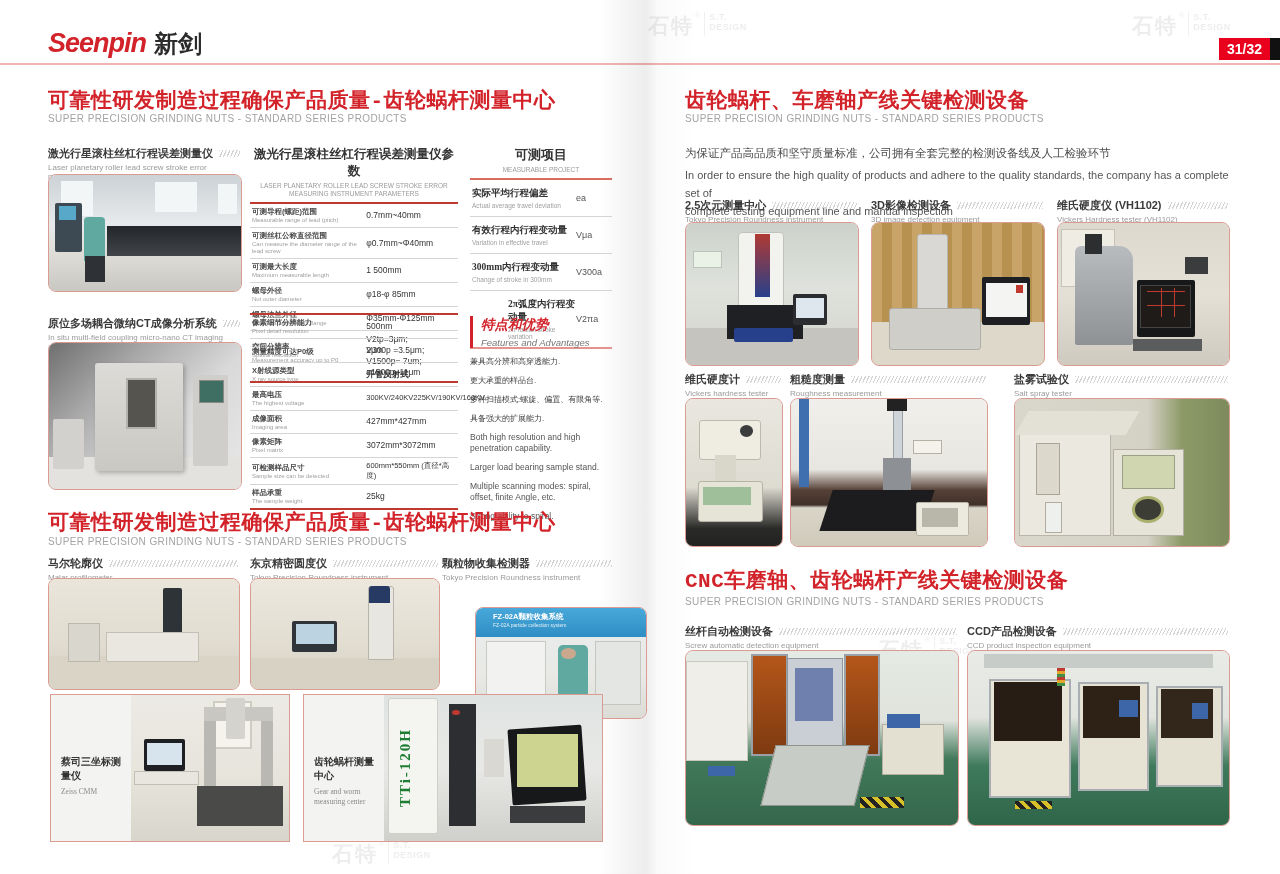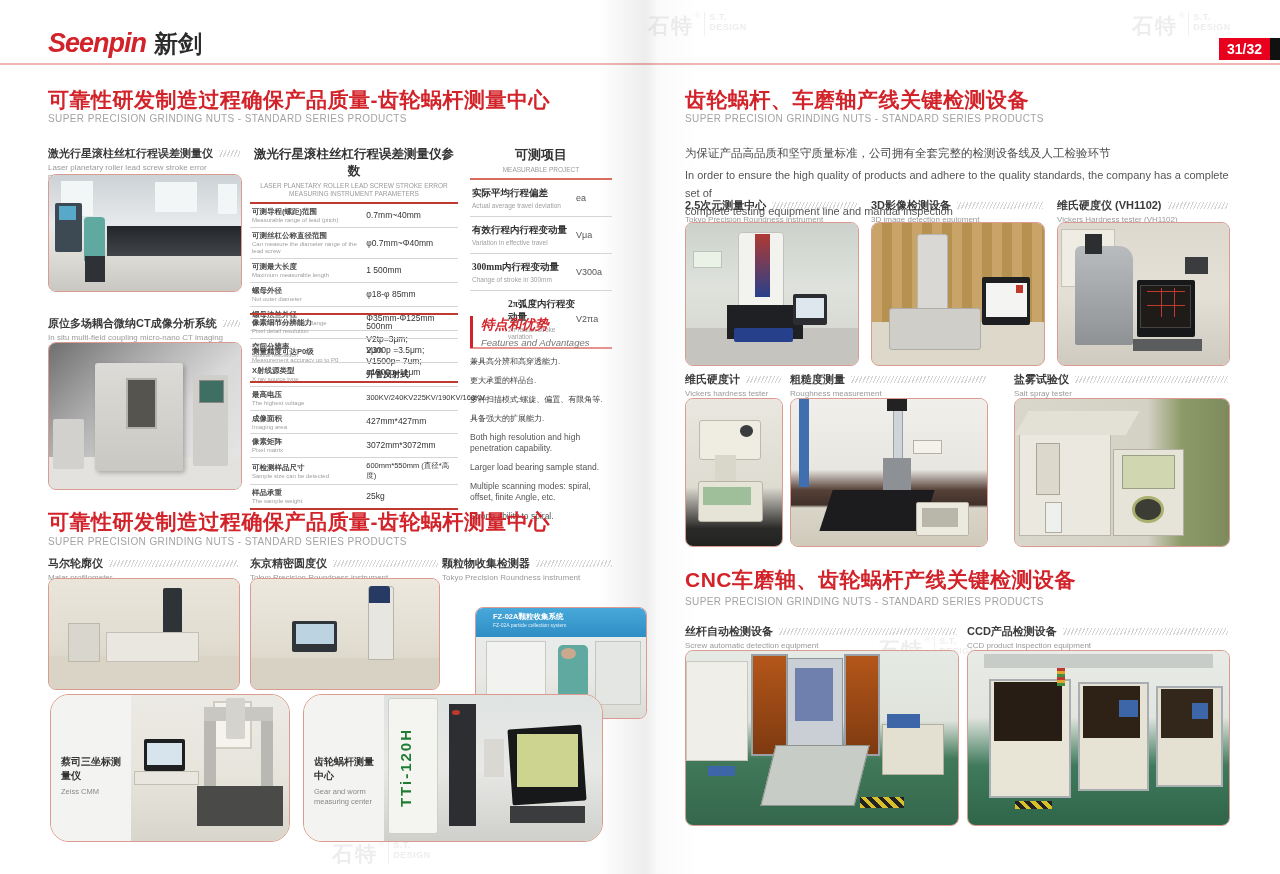--- a/index.html
+++ b/index.html
@@ -10,21 +10,21 @@
   .logo-en{font-size:27px;font-weight:bold;font-style:italic;color:#d3232a;letter-spacing:-1px;}
   .logo-cn{font-size:24px;font-weight:bold;color:#2b2b2b;margin-left:8px;font-style:normal;}
   .header-rule{position:absolute;left:0;top:63px;width:1280px;height:2px;background:#f0b5b2;}
   .badge{position:absolute;right:0;top:38px;height:22px;display:flex;align-items:stretch;}
   .badge-red{background:#e8001c;color:#fff;font-size:14px;font-weight:bold;display:flex;align-items:center;padding:0 8px;margin-left:23px;}
   .badge-black{width:10px;background:#111;}
   
   .fold{position:absolute;left:598px;top:0;width:100px;height:874px;
         background:linear-gradient(90deg,rgba(0,0,0,0) 0%,rgba(0,0,0,0.07) 48%,rgba(0,0,0,0.02) 60%,rgba(0,0,0,0) 100%);}
   
-  .h1{position:absolute;font-size:21px;font-weight:bold;color:#d3232a;letter-spacing:0.5px;white-space:nowrap;}
+  .h1{position:absolute;font-size:21px;font-weight:bold;color:#d3232a;letter-spacing:0.5px;white-space:nowrap;font-family:Liberation Mono, monospace;}
   .sub{position:absolute;font-size:10px;color:#a3a3a3;letter-spacing:0.4px;white-space:nowrap;}
   .desc-cn{position:absolute;font-size:11.5px;color:#4a4a4a;}
   .desc-en{position:absolute;font-size:11px;color:#555;line-height:1.65;white-space:pre-line;}
   
   .cap{position:absolute;display:flex;flex-direction:column;}
   .cap-top{display:flex;align-items:center;}
   .cap-cn{font-size:11px;font-weight:bold;color:#3a3a3a;white-space:nowrap;}
   .hatch{flex:1;height:7px;margin-left:6px;background:repeating-linear-gradient(115deg,#d4d4d4 0 1px,transparent 1px 3.2px);}
   .cap-en{font-size:8px;color:#9a9a9a;margin-top:2px;white-space:nowrap;}
   
@@ -48,21 +48,21 @@
   .mlbl-en{font-size:6.5px;color:#9f9f9f;margin-top:2px;}
   .msym{width:34px;font-size:9px;color:#555;}
   
   .feat{position:absolute;}
   .feat-head{border-left:3px solid #d3232a;padding-left:8px;font-style:italic;}
   .feat-cn{font-size:13.5px;font-weight:bold;color:#d3232a;}
   .feat-en{font-size:9.5px;color:#777;margin-top:3px;}
   .feat-item-cn{font-size:8px;color:#3d3d3d;margin-top:8px;}
   .feat-item-en{font-size:8.5px;color:#555;margin-top:8px;line-height:1.3;}
   
-  .card{position:absolute;border:1px solid #dc9b91;border-radius:19px;overflow:hidden;display:flex;background:#fef9c3;}
+  .card{position:absolute;border:1px solid #dc9b91;border-radius:0;overflow:hidden;display:flex;background:#fef9c3;font-family:Liberation Serif, serif;}
   .card-label{width:80px;background:#f3f3f2;padding:60px 6px 0 10px;box-sizing:border-box;}
   .card-label-cn{font-size:10px;font-weight:bold;color:#333;}
   .card-label-en{font-size:7.5px;color:#8a8a8a;margin-top:4px;line-height:1.3;}
   .card-photo{position:relative;flex:1;overflow:hidden;}
   .card-photo .s{position:absolute;}
   
   .wm{position:absolute;display:flex;align-items:flex-start;color:rgba(125,125,125,0.14);}
   .wm-cn{font-size:21px;font-weight:bold;letter-spacing:2px;}
   .wm-r{font-size:7px;margin:0 4px 0 1px;}
   .wm-div{width:1px;height:24px;background:currentColor;margin-right:4px;opacity:0.8;}

